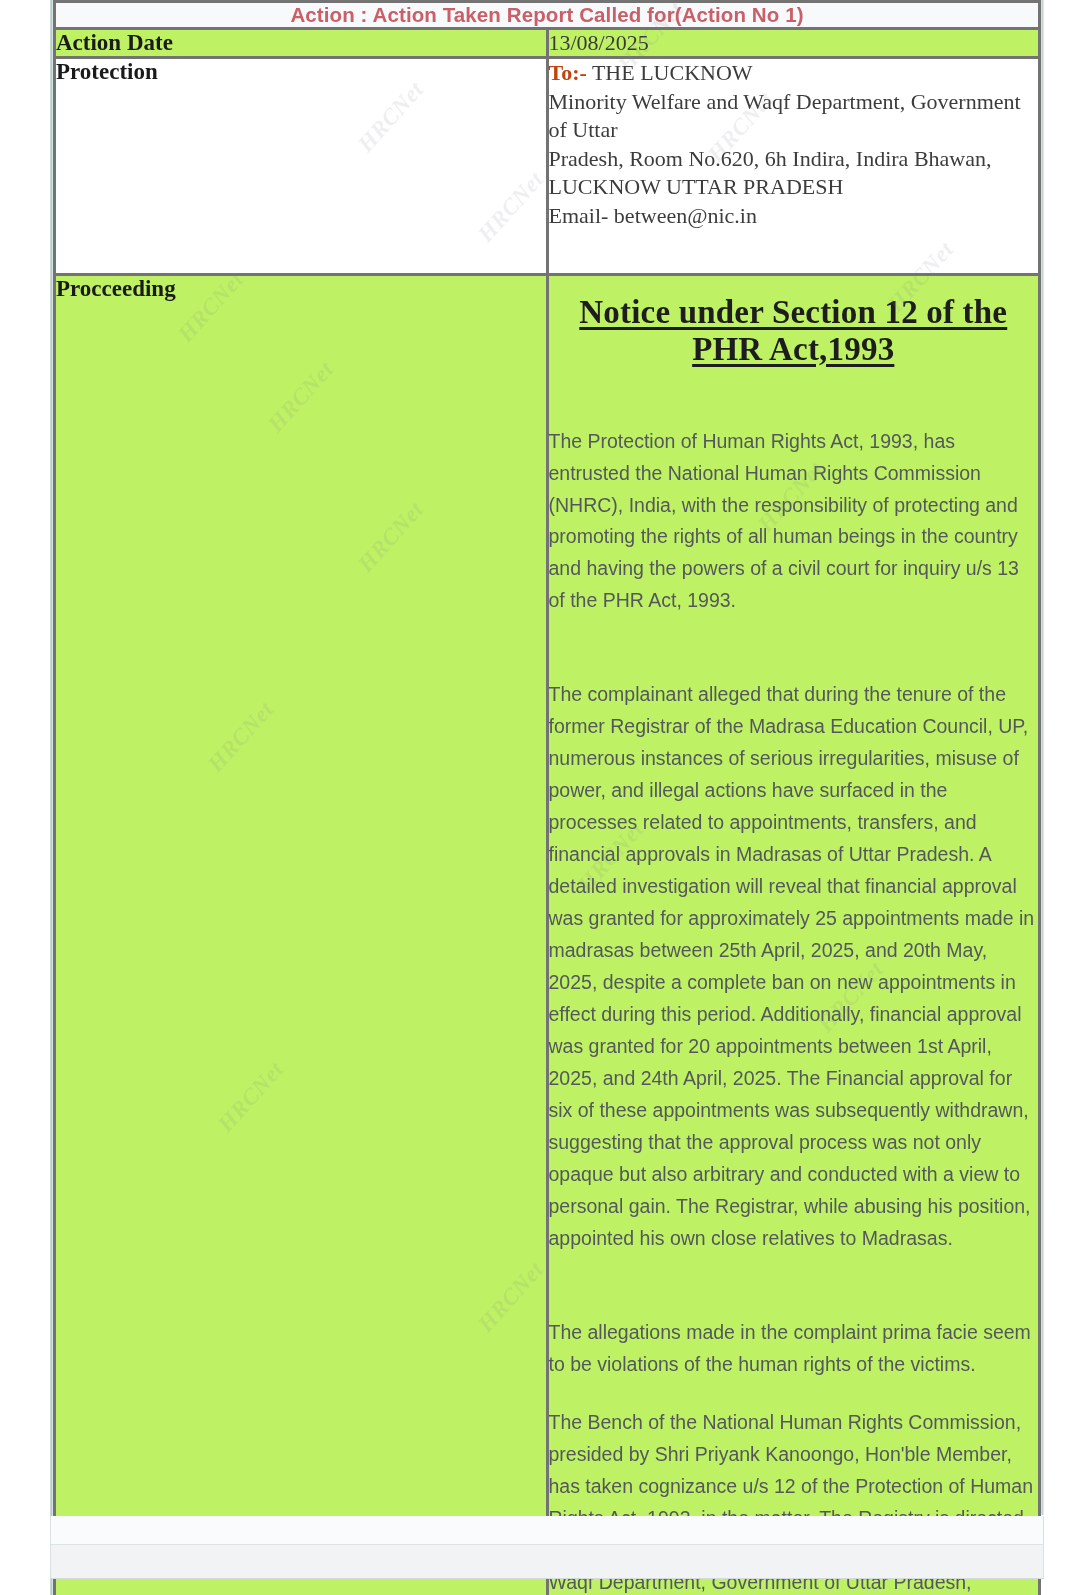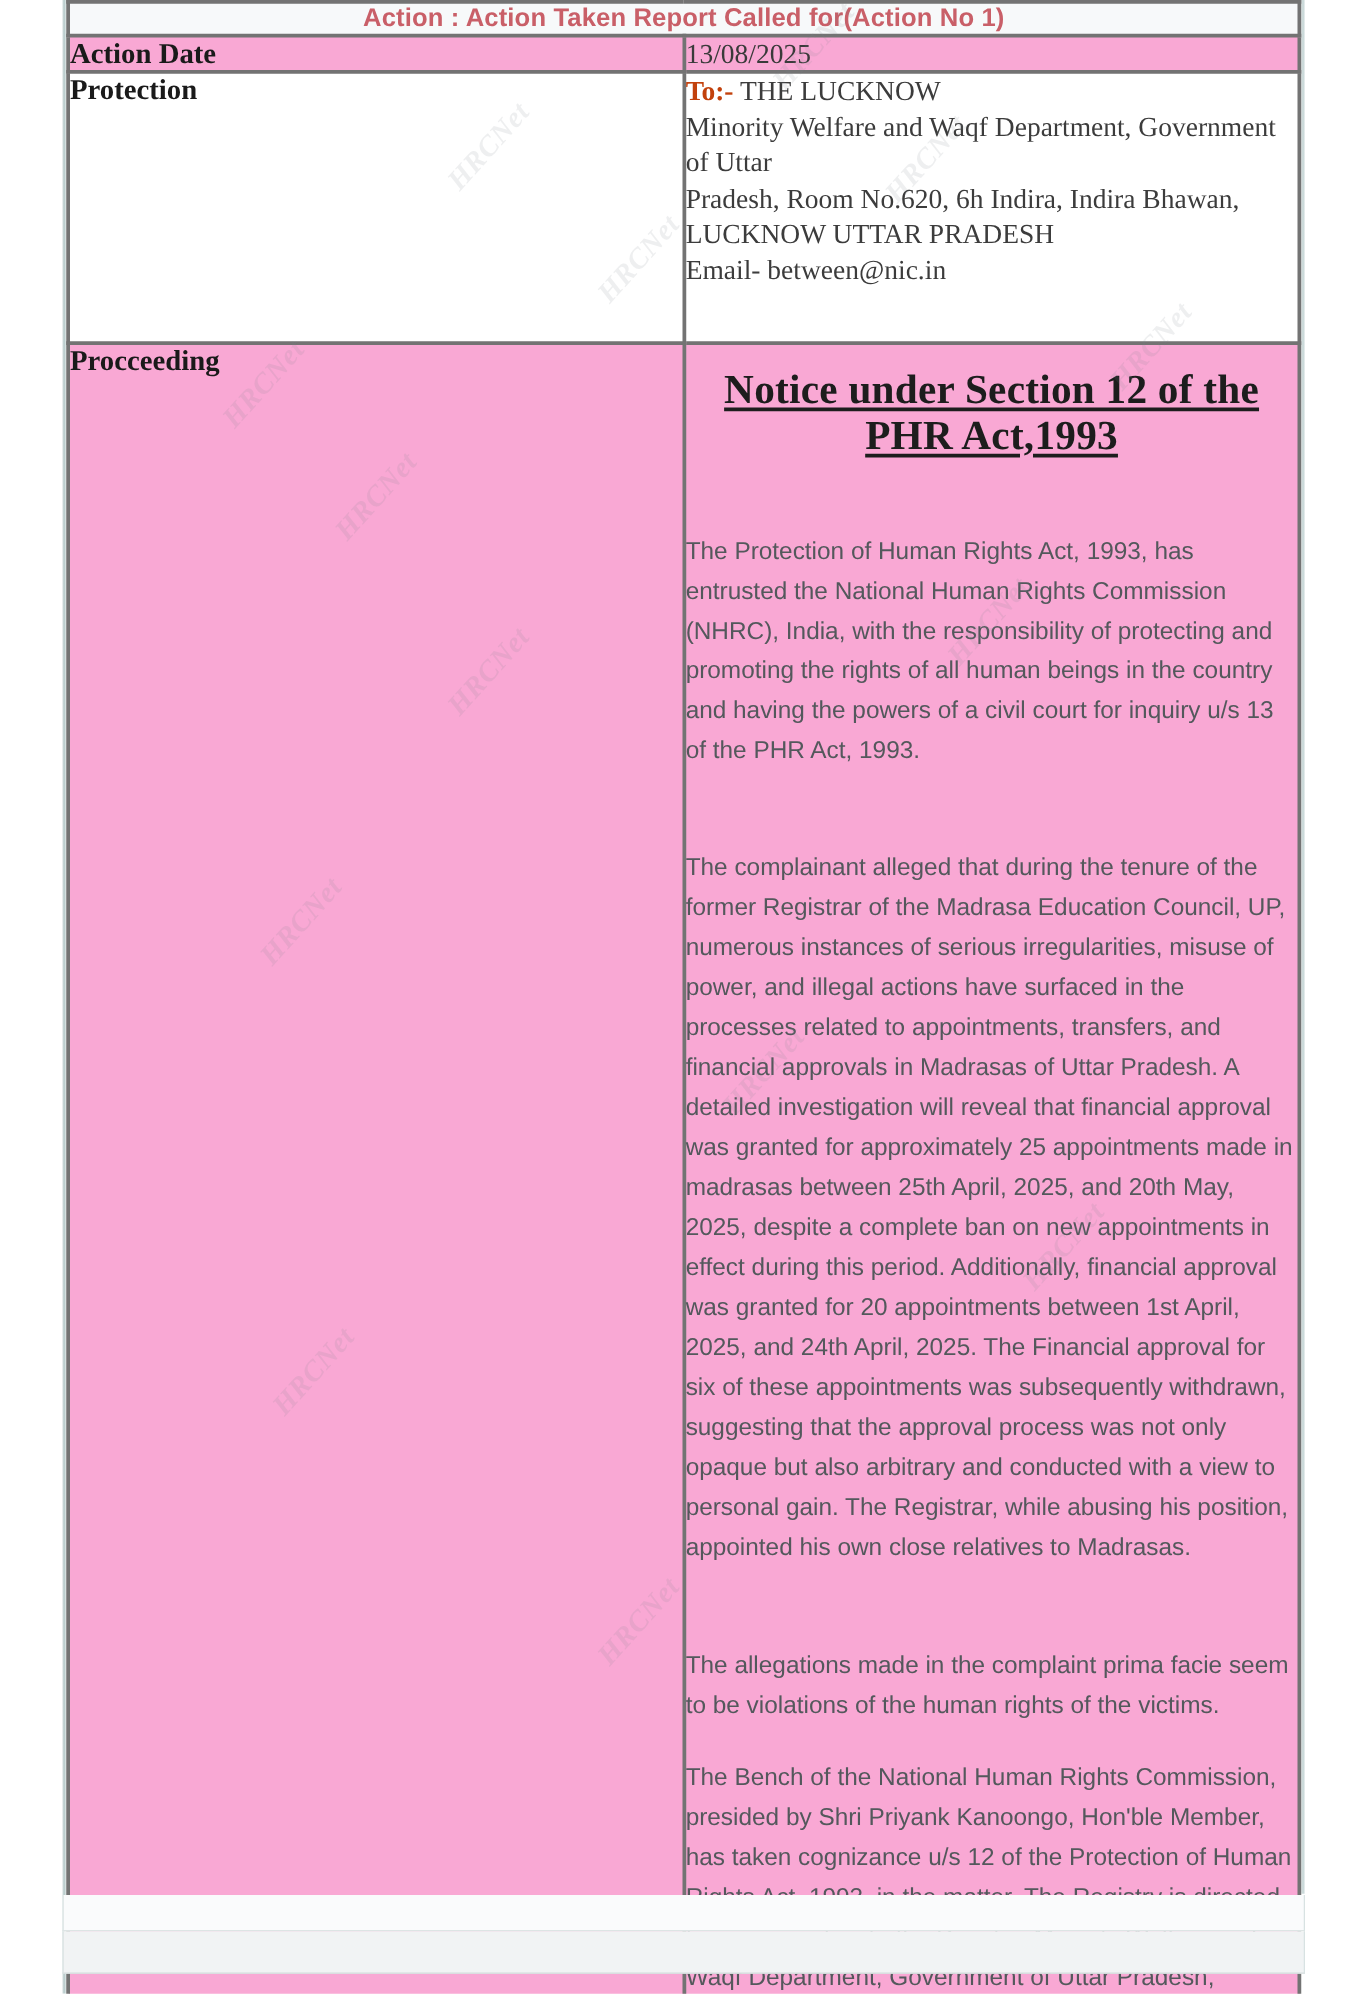--- a/index.html
+++ b/index.html
@@ -109,21 +109,21 @@
   }
 
   
   .val {
     padding: 14px 14px 14px 16px;
     font-family: "Liberation Serif", serif;
     font-size: 22px;
     color: #3a3a3a;
   }
 
-  .row-shade > td { background: #f9a8d4; }
+  .row-shade > td { background: #bef264; }
   .row-plain > td { background: #ffffff; }
 
   .authority-line {
     line-height: 1.30;
     color: #3c3c3c;
     font-size: 22px;
   }
   .to-mark {
     color: #c2410c;
     font-weight: 700;

